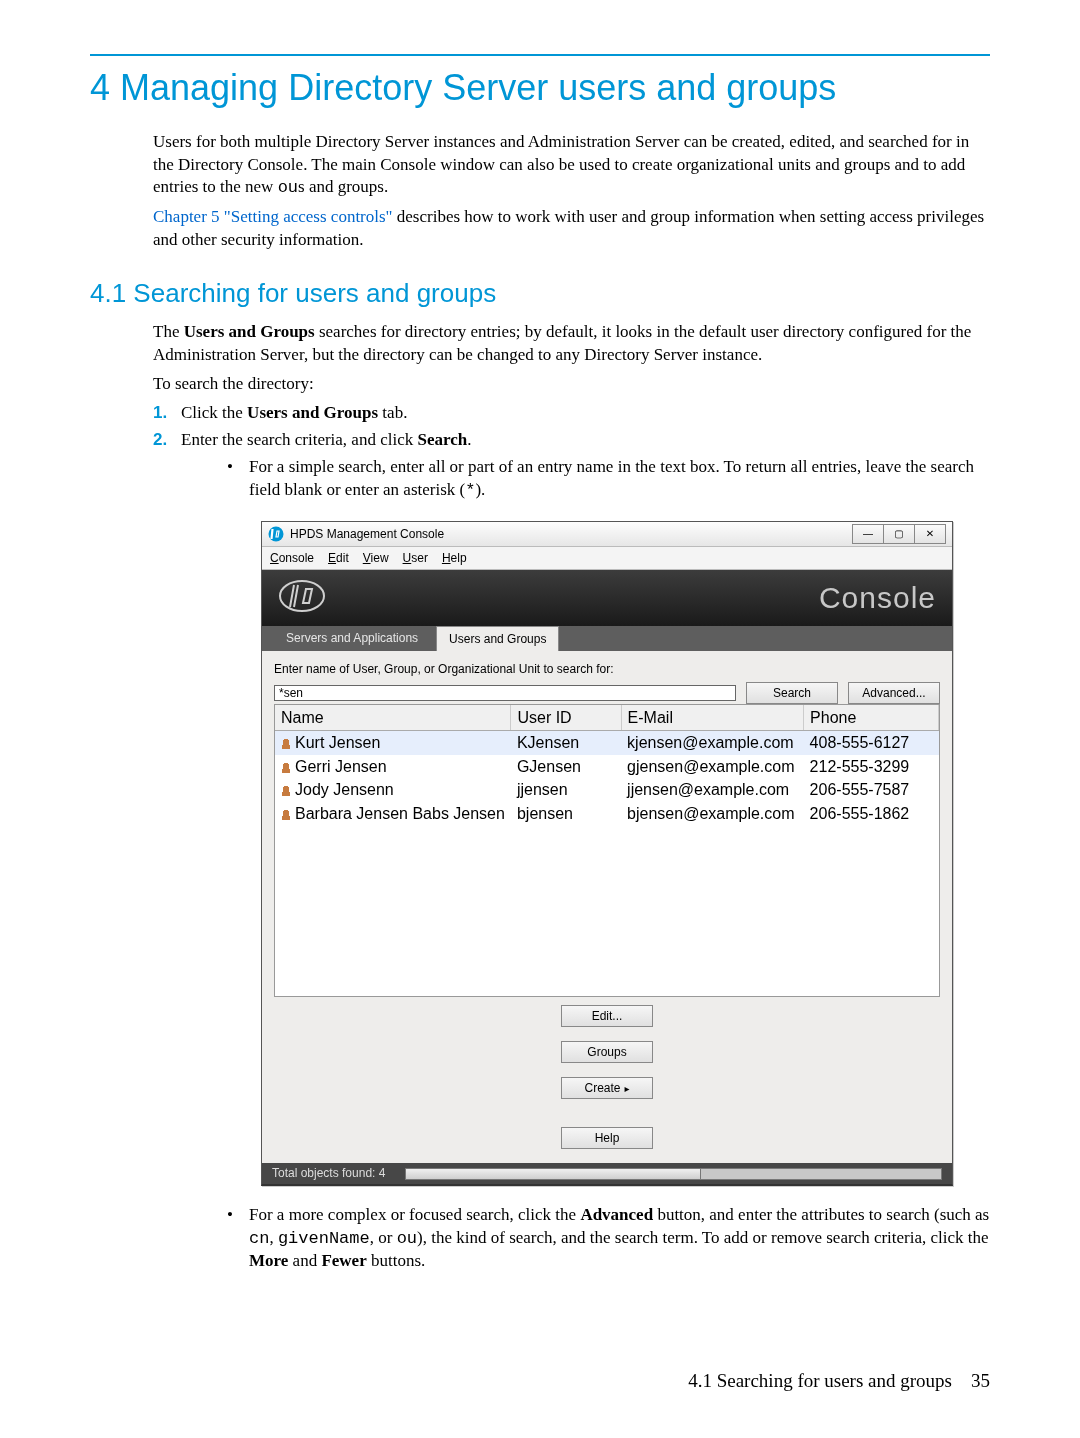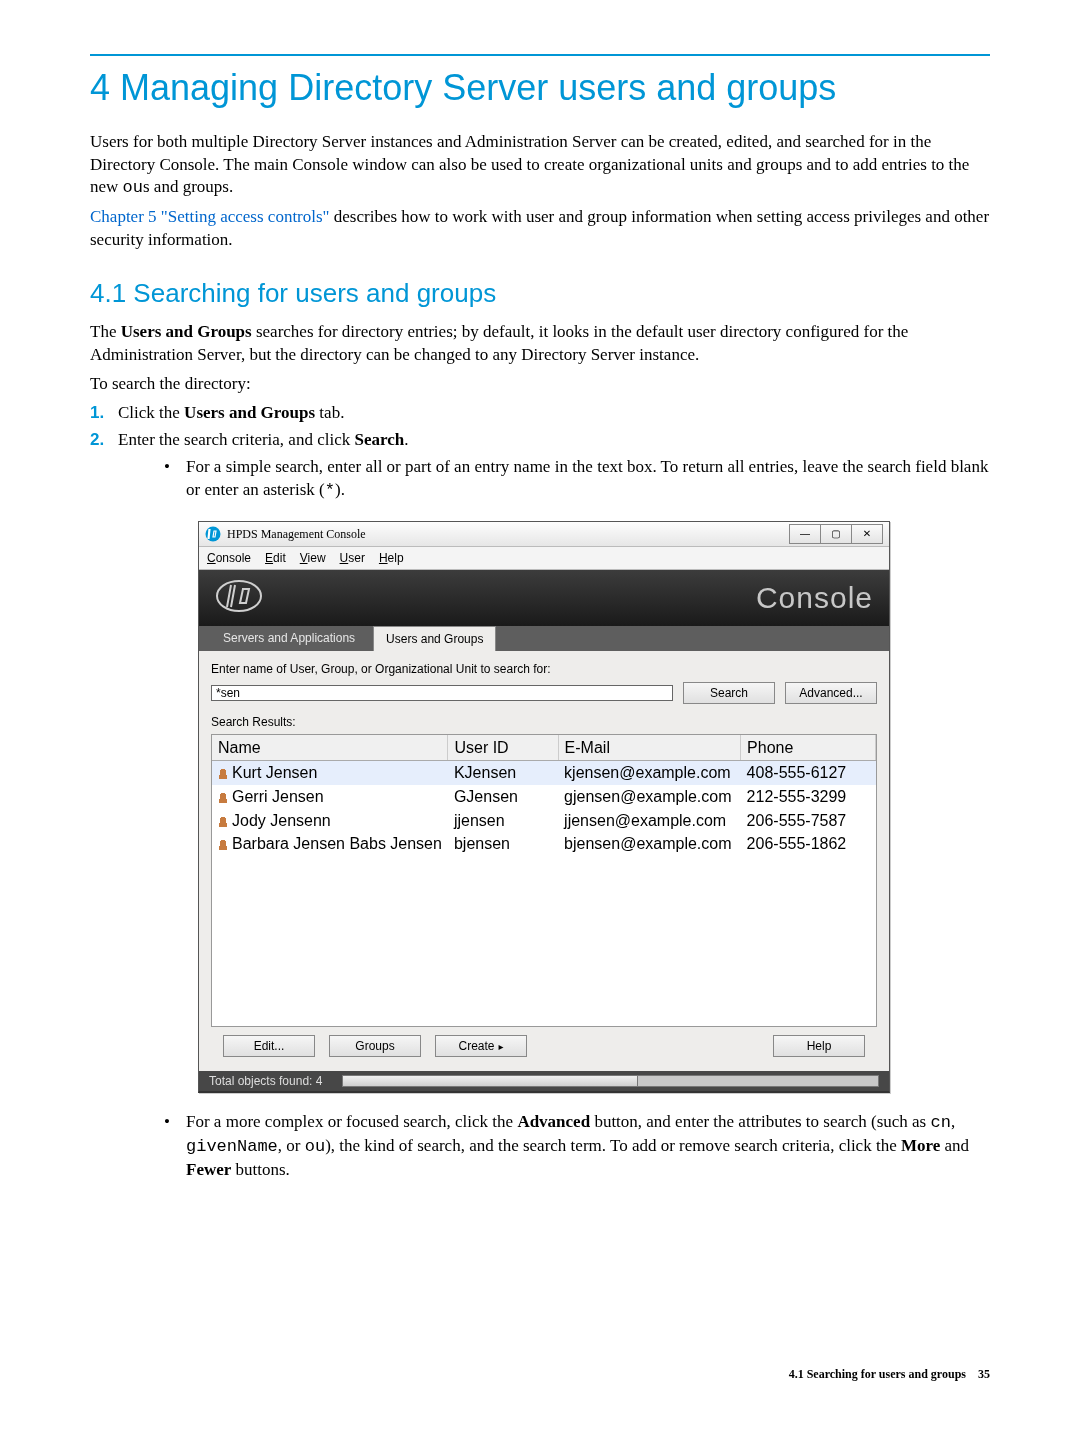--- a/index.html
+++ b/index.html
@@ -30,20 +30,21 @@
     margin: 8px 0 18px 0;
   }
   .h2 {
     font-family: Arial, Helvetica, sans-serif;
     font-weight: 300;
     font-size: 26px;
     color: #0096D6;
     margin: 24px 0 10px 0;
   }
   .body-indent {
+    margin-left: 63px;
   }
   .p { margin: 0 0 6px 0; }
   .link { color: #0066CC; }
   .code { font-family: "Courier New", monospace; }
   ol.steps {
     list-style: none;
     padding: 0;
     margin: 6px 0 0 0;
   }
   ol.steps > li {
@@ -70,24 +71,23 @@
     margin-bottom: 6px;
   }
   ul.bul > li::before {
     content: "•";
     position: absolute;
     left: 6px;
     top: 0;
   }
   .footer {
     position: absolute;
-    bottom: 56px;
+    bottom: 44px;
     right: 90px;
-    font-size: 12px;
-    font-weight: bold;
+    font-size: 19px;
   }
 
   
   .app-shot {
     width: 690px;
     margin: 18px 0 18px 80px;
     border: 1px solid #555;
     border-bottom: 2px solid #333;
     font-family: Tahoma, Arial, sans-serif;
     font-size: 12px;
@@ -100,21 +100,21 @@
     background: linear-gradient(#fdfdfd, #e6e6e6);
     border-bottom: 1px solid #bbb;
     padding: 2px 6px;
   }
   .titlebar .hp-ico {
     margin-right: 6px;
     width: 16px; height: 16px;
     display: flex; align-items: center; justify-content: center;
   }
   .titlebar .hp-ico svg { width: 16px; height: 16px; }
-  .titlebar .title { flex: 1; font-family: Liberation Serif, serif; }
+  .titlebar .title { flex: 1; }
   .win-controls { display: flex; gap: 0; }
   .win-btn {
     width: 30px; height: 18px;
     border: 1px solid #888;
     margin-left: -1px;
     display: flex; align-items: center; justify-content: center;
     background: linear-gradient(#fafafa,#e4e4e4);
     font-size: 10px;
     font-family: Arial, sans-serif;
   }
@@ -214,20 +214,21 @@
     background: radial-gradient(circle at 50% 30%, #c77b3f 35%, transparent 36%),
                 radial-gradient(ellipse at 50% 90%, #c77b3f 55%, transparent 56%);
   }
   .table-pad { height: 170px; background: #fff; }
   .button-bar {
     display: flex;
     gap: 14px;
     align-items: center;
     padding: 8px 12px;
     background: #eeedeb;
+    flex-direction: column;
   }
   .button-bar .spacer { flex: 1; }
   .statusbar {
     display: flex;
     align-items: center;
     background: #474747;
     color: #ddd;
     padding: 2px 10px;
     font-size: 12px;
   }
@@ -328,21 +329,20 @@
             <div class="tab">Servers and Applications</div>
             <div class="tab active">Users and Groups</div>
           </div>
           <div class="search-area">
             <div class="search-label">Enter name of User, Group, or Organizational Unit to search for:</div>
             <div class="search-row">
               <input type="text" value="*sen" style="">
               <div class="sm-btn">Search</div>
               <div class="sm-btn">Advanced...</div>
             </div>
-            <div class="results-label">Search Results:</div>
             <div class="table-wrap">
               <table class="results">
                 <colgroup>
                     <col style="width:26%">
                     <col style="width:22%">
                     <col style="width:28%">
                     <col style="width:24%">
                   </colgroup>
                 <thead>
                   <tr>

